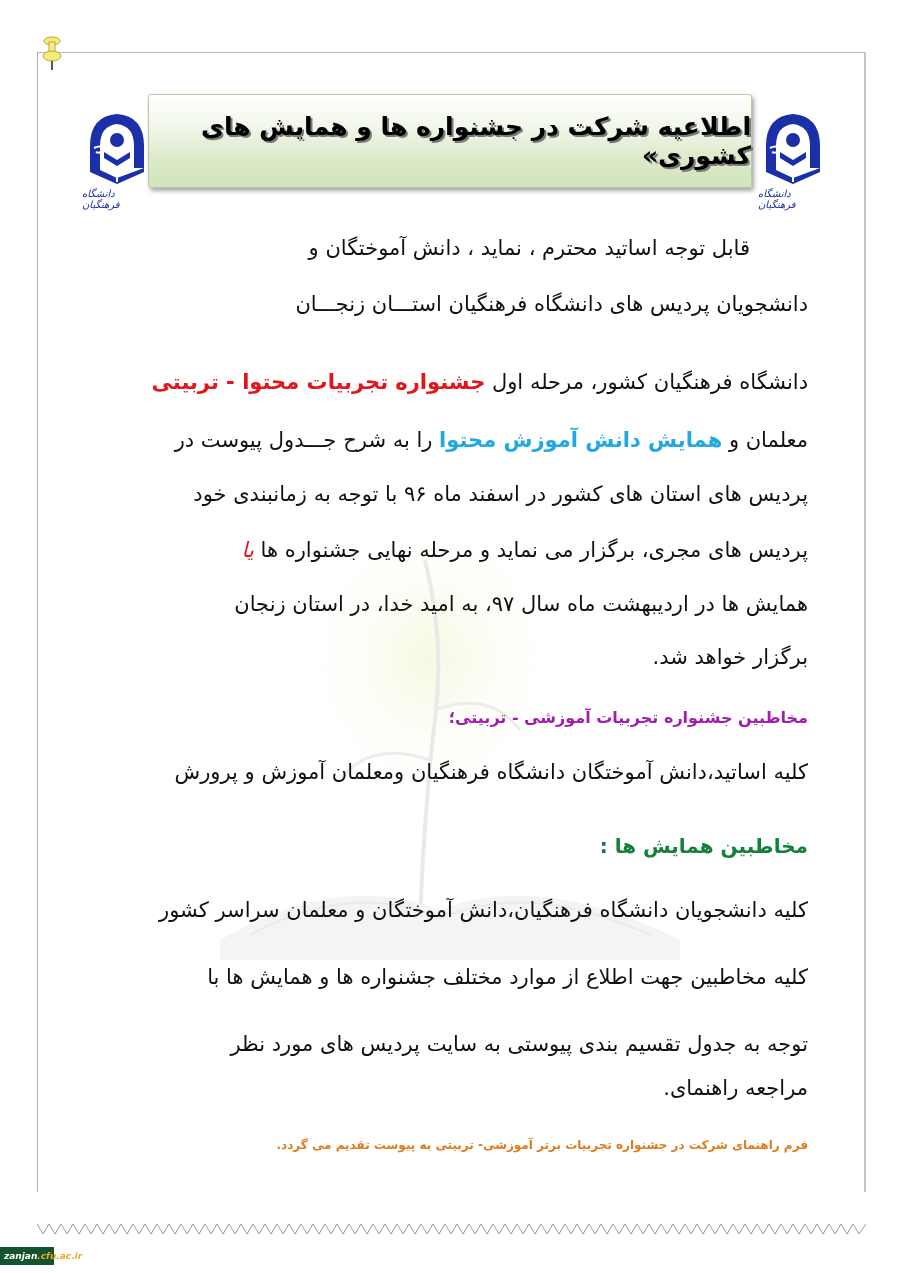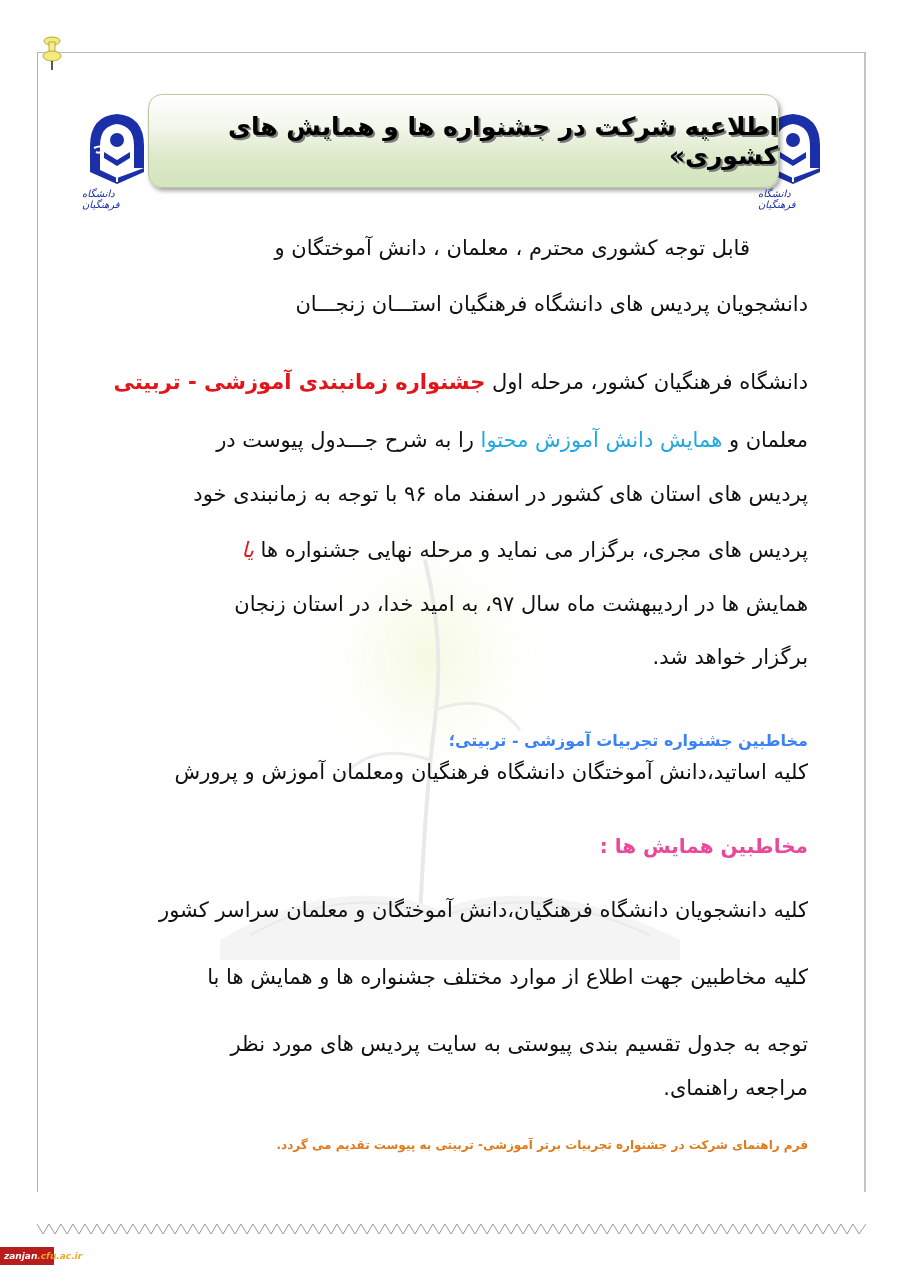--- a/index.html
+++ b/index.html
@@ -17,38 +17,38 @@
   .pushpin { position: absolute; left: 40px; top: 36px; width: 24px; height: 40px; }
   .logo { position: absolute; width: 70px; height: 100px; }
   .logo-left { left: 82px; top: 110px; }
   .logo-right { left: 758px; top: 110px; }
   .logo-caption {
     position: absolute; left: 0; top: 78px; width: 70px; text-align: left;
     color: #1a2fa8; font-size: 10px; font-style: italic; direction: rtl;
   }
   .title-box {
     position: absolute; left: 148px; top: 94px; width: 602px; height: 92px;
-    border-radius: 14px; border: 1px solid #b9c8a3;
+    border-radius: 3px; border: 1px solid #b9c8a3;
     background: linear-gradient(to bottom, #ffffff 0%, #f1f6ea 35%, #dbe9c8 70%, #d3e4bd 100%);
     box-shadow: 2px 3px 4px rgba(0,0,0,0.35);
-    display: flex; align-items: center; justify-content: center; padding-left: 27px;
+    display: flex; align-items: center; justify-content: center;
   }
   .title-text {
     direction: rtl; font-family: "DejaVu Sans", sans-serif; font-weight: bold; font-size: 25px; color: #000;
     text-shadow: 2px 2px 0 #7a7a7a;
   }
   .watermark { position: absolute; left: 220px; top: 540px; width: 460px; height: 420px; opacity: 0.55; }
   .line { position: absolute; right: 92px; direction: rtl; white-space: nowrap; font-size: 21px; color: #111; }
   .red { color: #e3151a; font-weight: bold; }
-  .cyan { color: #1fa9e0; font-weight: normal; }
-  .heading-red { color: #3b82f6; font-weight: bold; font-size: 16px; margin-top: 23px; }
-  .heading-cyan { color: #ec4899; font-weight: bold; font-size: 20px; }
+  .cyan { color: #1fa9e0; font-weight: bold; }
+  .heading-red { color: #a21caf; font-weight: bold; font-size: 16px; }
+  .heading-cyan { color: #15803d; font-weight: bold; font-size: 20px; }
   .footer-orange { color: #e07b1c; font-weight: bold; font-size: 16px; }
   .site-badge {
-    position: absolute; left: 0; top: 1247px; width: 54px; height: 18px; background: #b91c1c;
+    position: absolute; left: 0; top: 1247px; width: 54px; height: 18px; background: #14532d;
     font-family: "DejaVu Sans", sans-serif; font-weight: bold; font-style: italic; font-size: 9px; line-height: 18px;
     padding-left: 4px; white-space: nowrap; width: 50px;
   }
   .site-badge .w { color: #ffffff; }
   .site-badge .o { color: #f5a623; }
 </style>
 </head>
 <body>
 
 <div class="page-frame"></div>
@@ -100,25 +100,25 @@
     </radialGradient>
   </defs>
   <ellipse cx="210" cy="150" rx="140" ry="160" fill="url(#leafg)"></ellipse>
   <path d="M200,380 Q205,260 215,180 Q225,100 205,20" fill="none" stroke="#d8d8d8" stroke-width="4"></path>
   <path d="M210,220 Q150,200 120,240" fill="none" stroke="#dedede" stroke-width="3"></path>
   <path d="M215,170 Q270,150 300,190" fill="none" stroke="#dedede" stroke-width="3"></path>
   <path d="M0,400 Q120,330 220,370 Q320,330 460,400 L460,420 L0,420 Z" fill="#ececec"></path>
   <path d="M30,395 Q130,340 220,378 Q310,340 430,395" fill="none" stroke="#dadada" stroke-width="2"></path>
 </svg>
 
-<div class="line" style="top:236px; right:150px;">قابل توجه کشوری محترم ، معلمان ، دانش آموختگان و</div>
+<div class="line" style="top:236px; right:150px;">قابل توجه اساتید محترم ، نماید ، دانش آموختگان و</div>
 <div class="line" style="top:292px;">دانشجویان پردیس های دانشگاه فرهنگیان استـــان زنجـــان</div>
 
 <div class="line" style="top:370px;">
-  <span>دانشگاه فرهنگیان کشور، مرحله اول </span><span class="red">جشنواره زمانبندی  آموزشی - تربیتی</span>
+  <span>دانشگاه فرهنگیان کشور، مرحله اول </span><span class="red">جشنواره تجربیات  محتوا - تربیتی</span>
 </div>
 <div class="line" style="top:428px;">
   <span>معلمان و </span><span class="cyan">همایش دانش آموزش محتوا</span><span> را به شرح جـــدول پیوست در</span>
 </div>
 <div class="line" style="top:482px;">پردیس های استان های کشور در اسفند ماه ۹۶ با توجه به زمانبندی خود</div>
 <div class="line" style="top:538px;">
   <span>پردیس های مجری، برگزار می نماید  و مرحله نهایی جشنواره ها </span><span style="color:#e3151a;font-style:italic;">یا</span>
 </div>
 <div class="line" style="top:592px;">همایش ها در اردیبهشت ماه سال ۹۷، به امید خدا، در استان زنجان</div>
 <div class="line" style="top:645px;">برگزار خواهد شد.</div>

